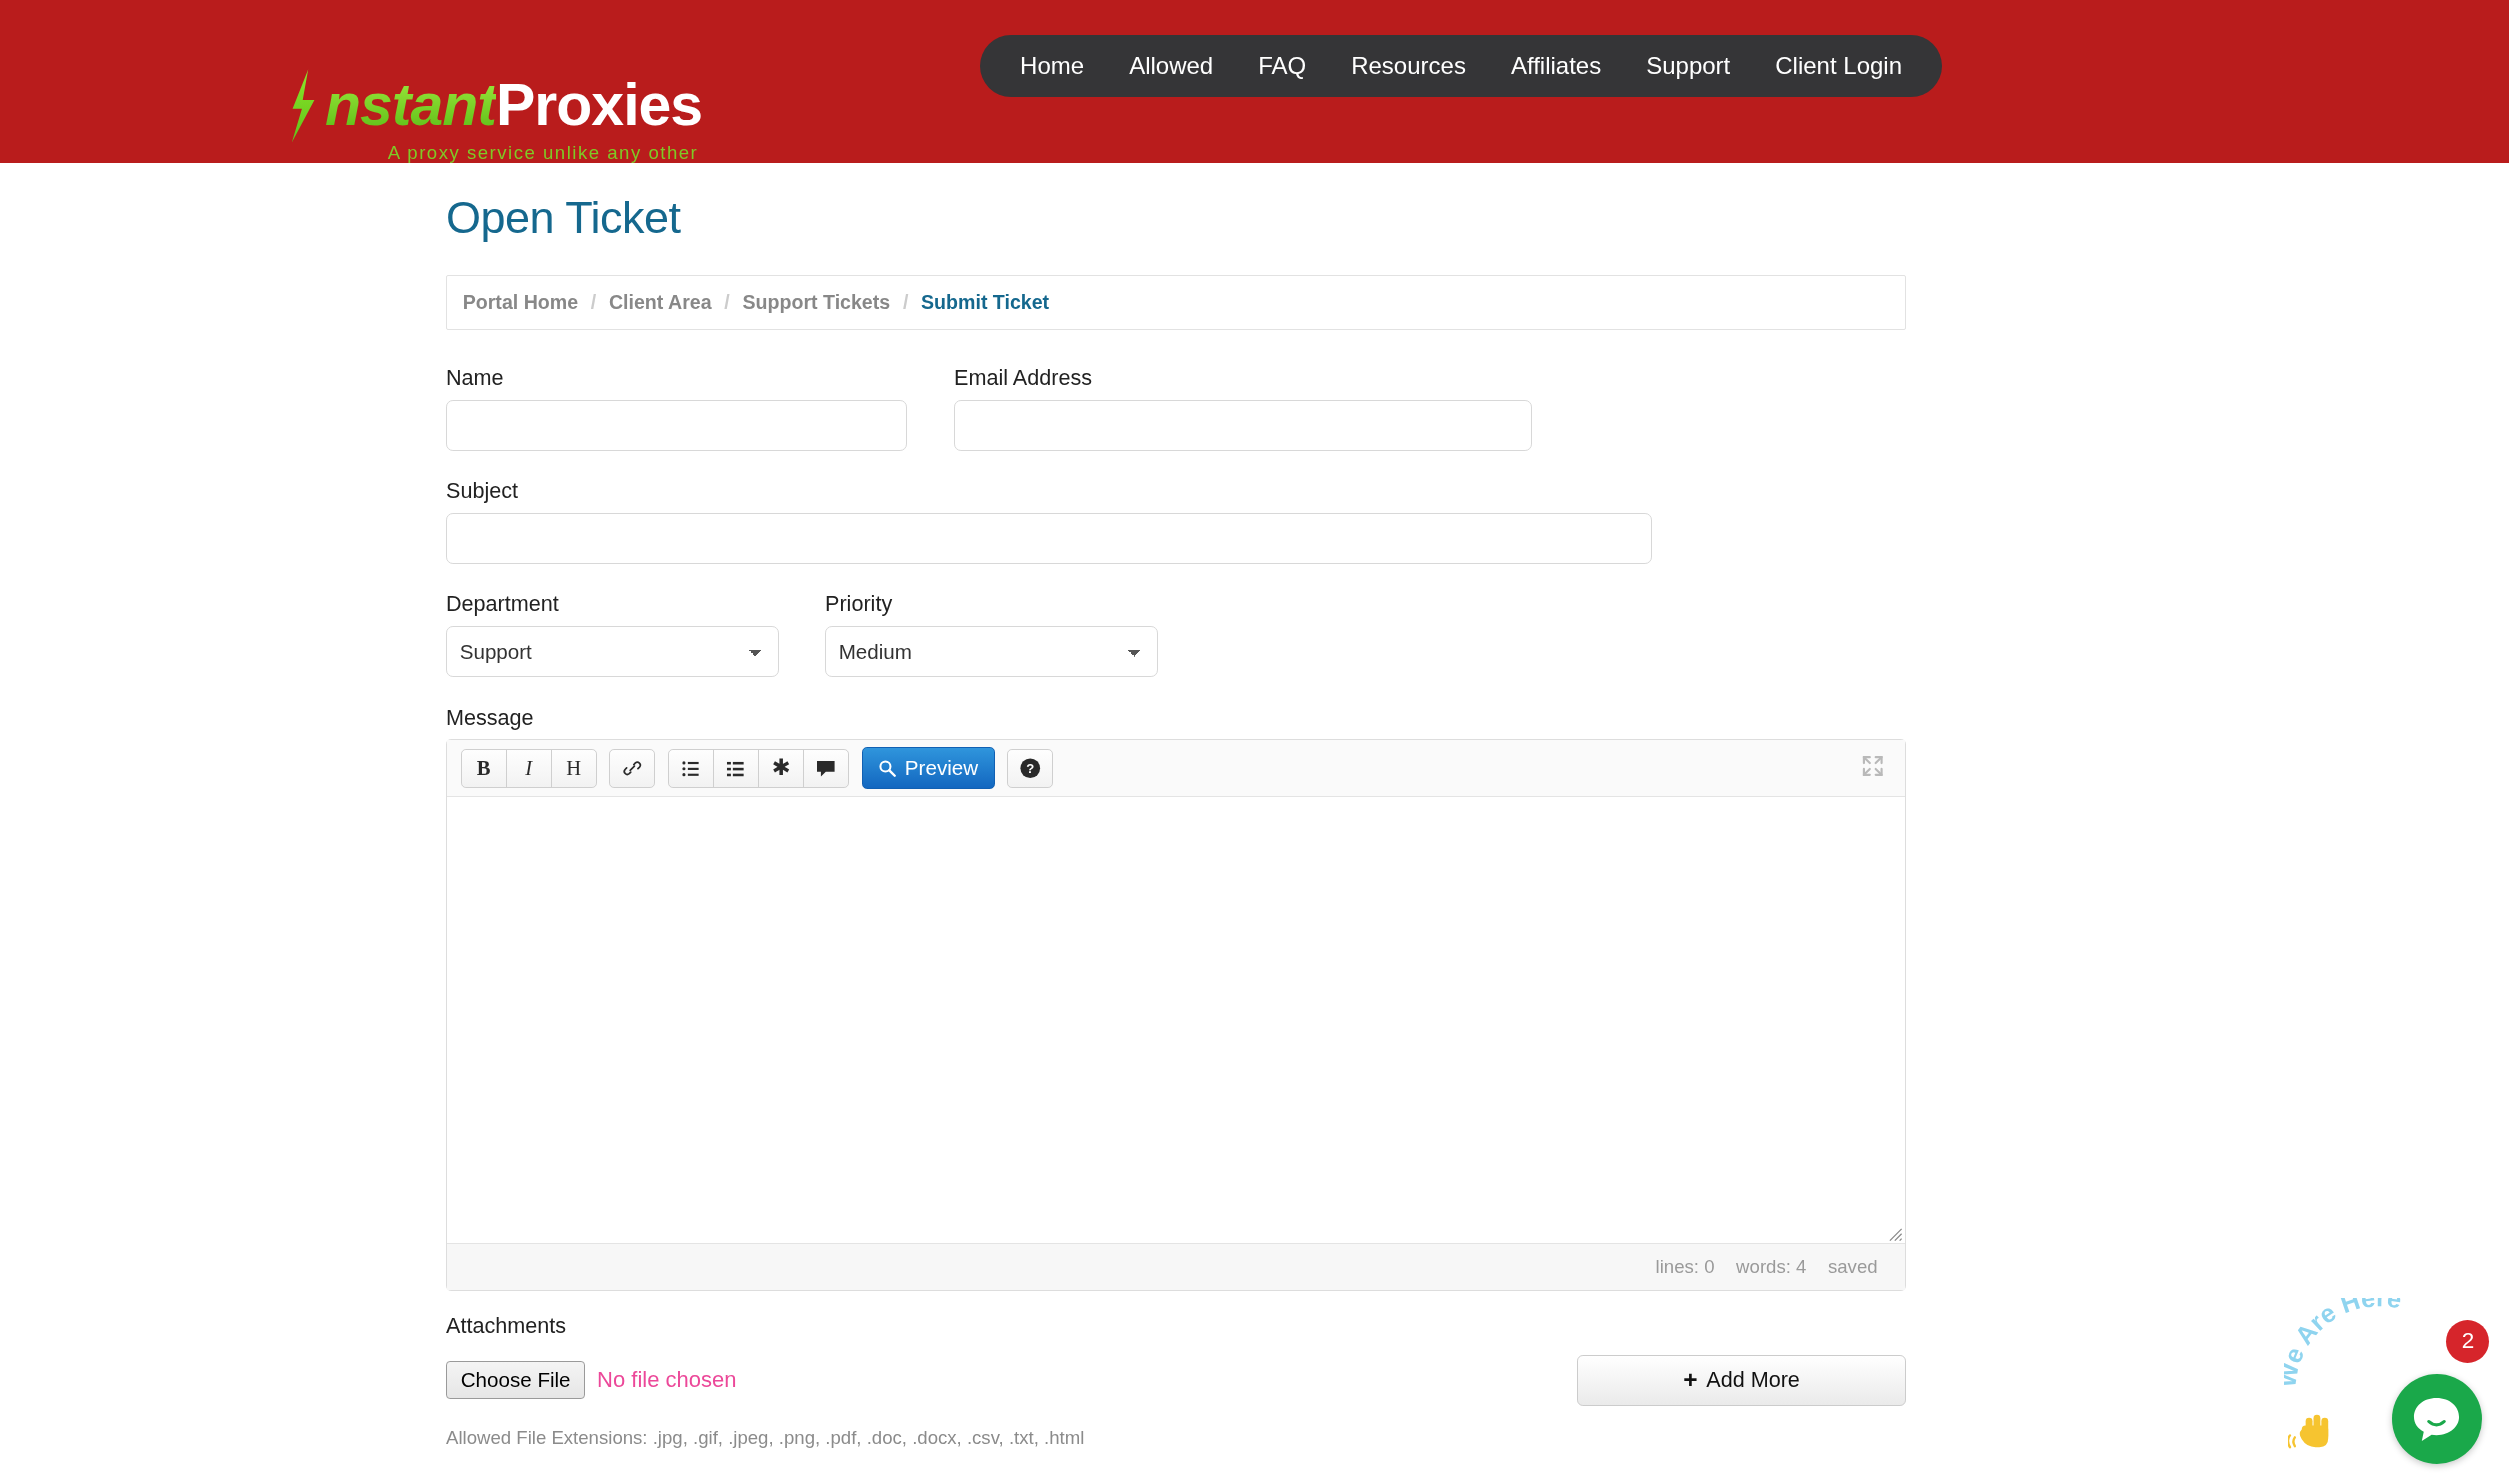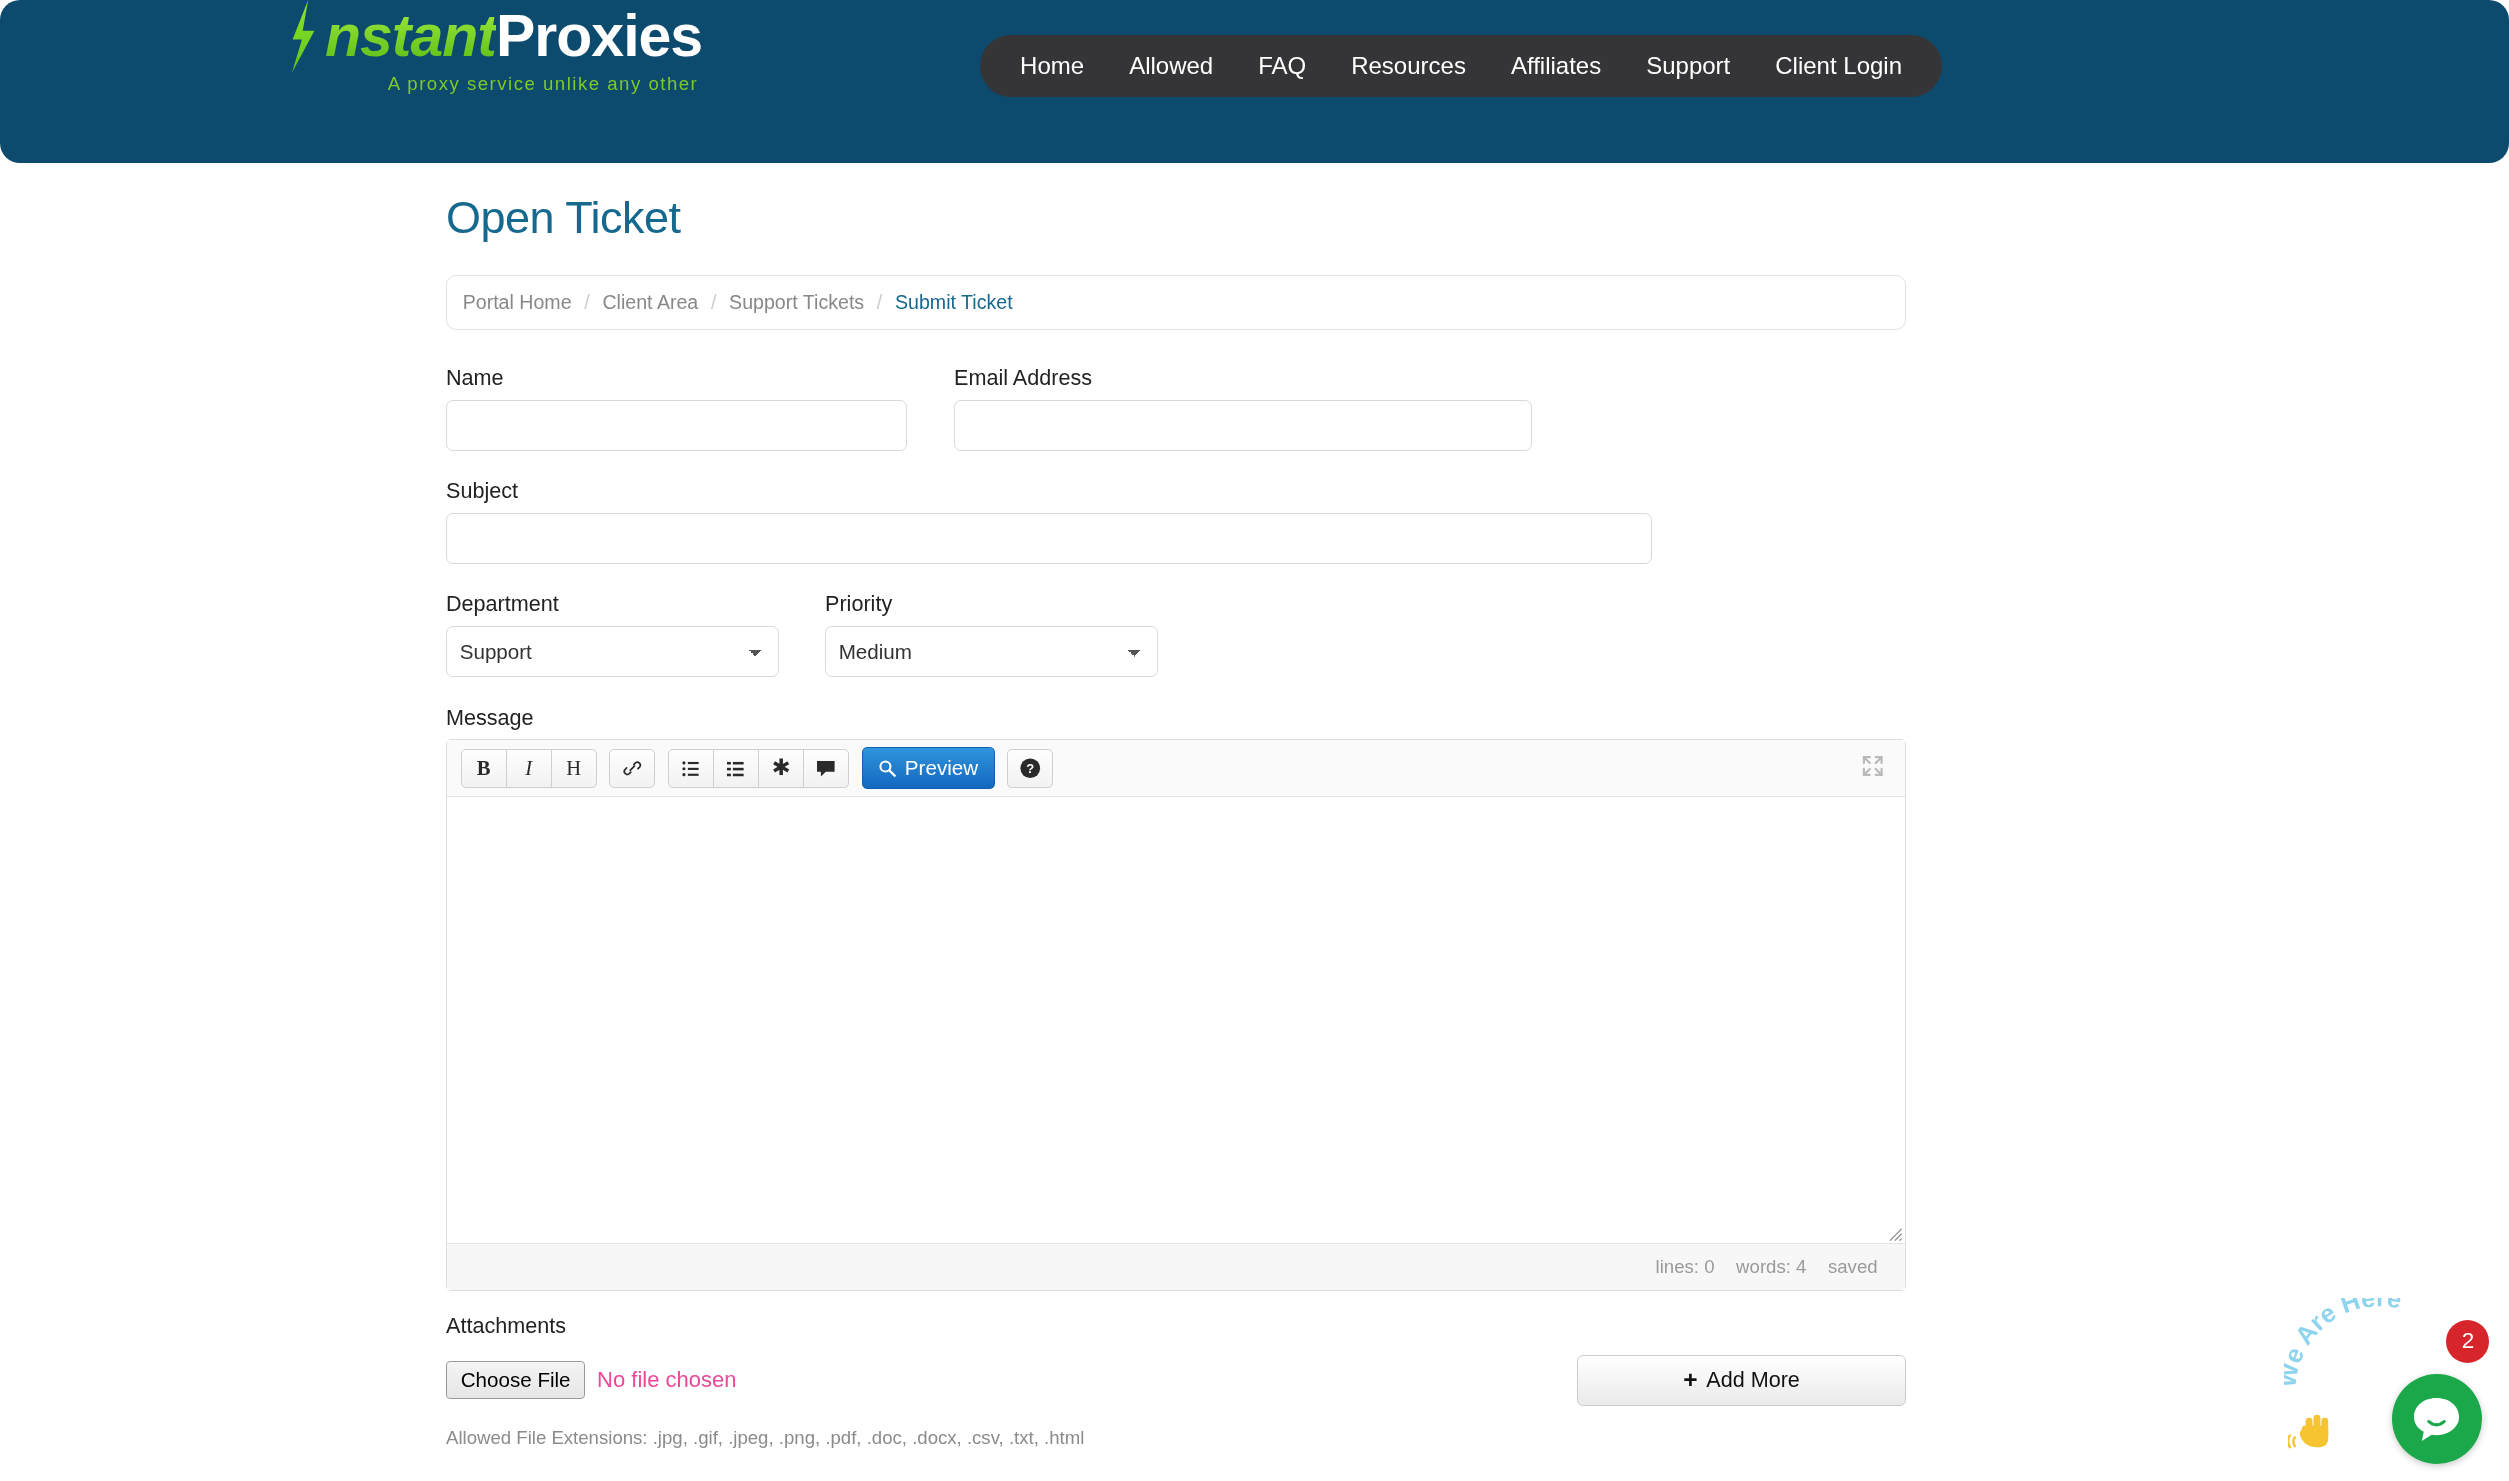--- a/index.html
+++ b/index.html
@@ -10,25 +10,24 @@
     background: #ffffff;
     font-family: "Liberation Sans", sans-serif;
     overflow: hidden;
     position: relative;
   }
 
   
   .site-header {
     width: 100%;
     height: 163px;
-    background: #0c4a6e;
-    display: flex;
-    align-items: flex-start;
+    background: #b91c1c;
+    display: flex;
+    align-items: flex-end;
     position: relative;
-    border-radius: 20px;
   }
   .logo-wrap {
     margin-left: 284px;
     display: flex;
     flex-direction: column;
     align-items: flex-start;
     line-height: 1;
     position: relative;
   }
   .logo-main {
@@ -100,26 +99,27 @@
     font-weight: normal;
     margin: 0 0 31px 0;
     letter-spacing: -0.5px;
   }
 
   .breadcrumb-bar {
     width: 1460px;
     height: 55px;
     background: #ffffff;
     border: 1px solid #e2e2e2;
-    border-radius: 10px;
+    border-radius: 2px;
     display: flex;
     align-items: center;
     padding-left: 15.7px;
     font-size: 19.6px;
     margin-bottom: 35px;
+    font-weight: bold;
   }
   .bc-link { color: #888888; text-decoration: none; cursor: pointer; }
   .bc-active { color: #15688e; cursor: pointer; }
   .bc-sep { color: #cccccc; margin: 0 12.7px; }
 
   .form-label {
     font-size: 21.6px;
     color: #222222;
     margin-bottom: 8.8px;
     display: block;

